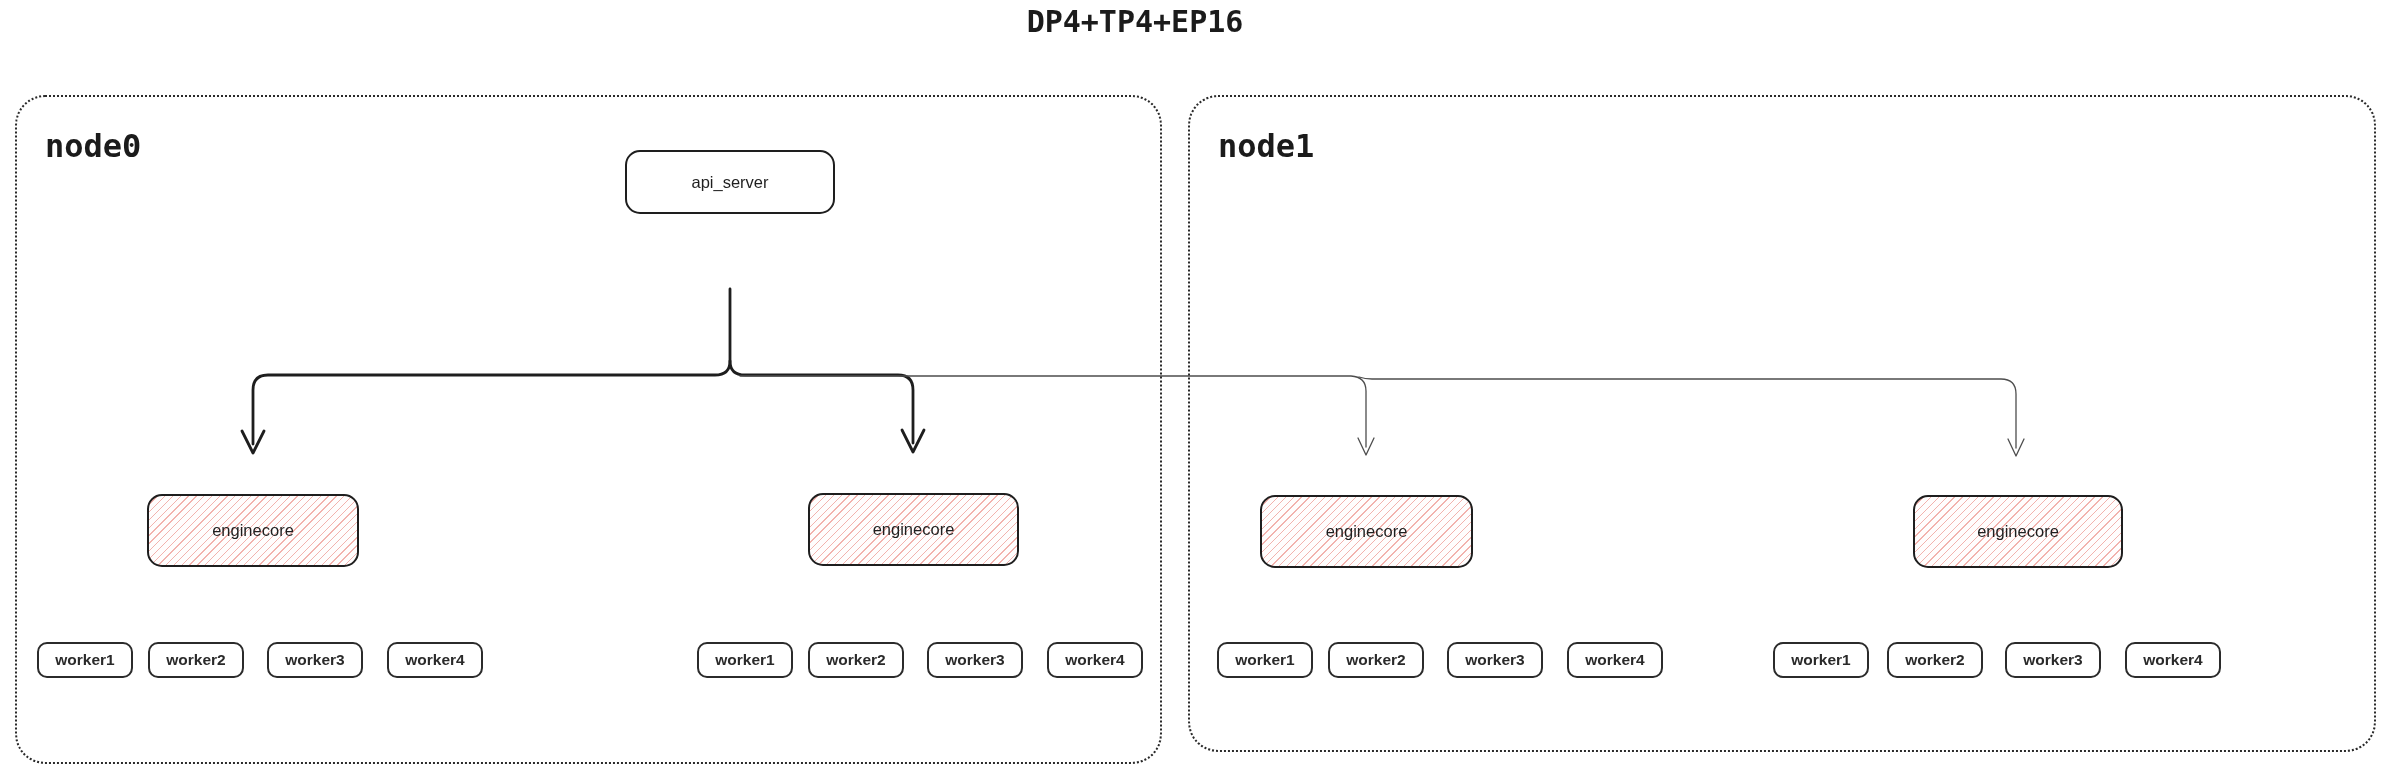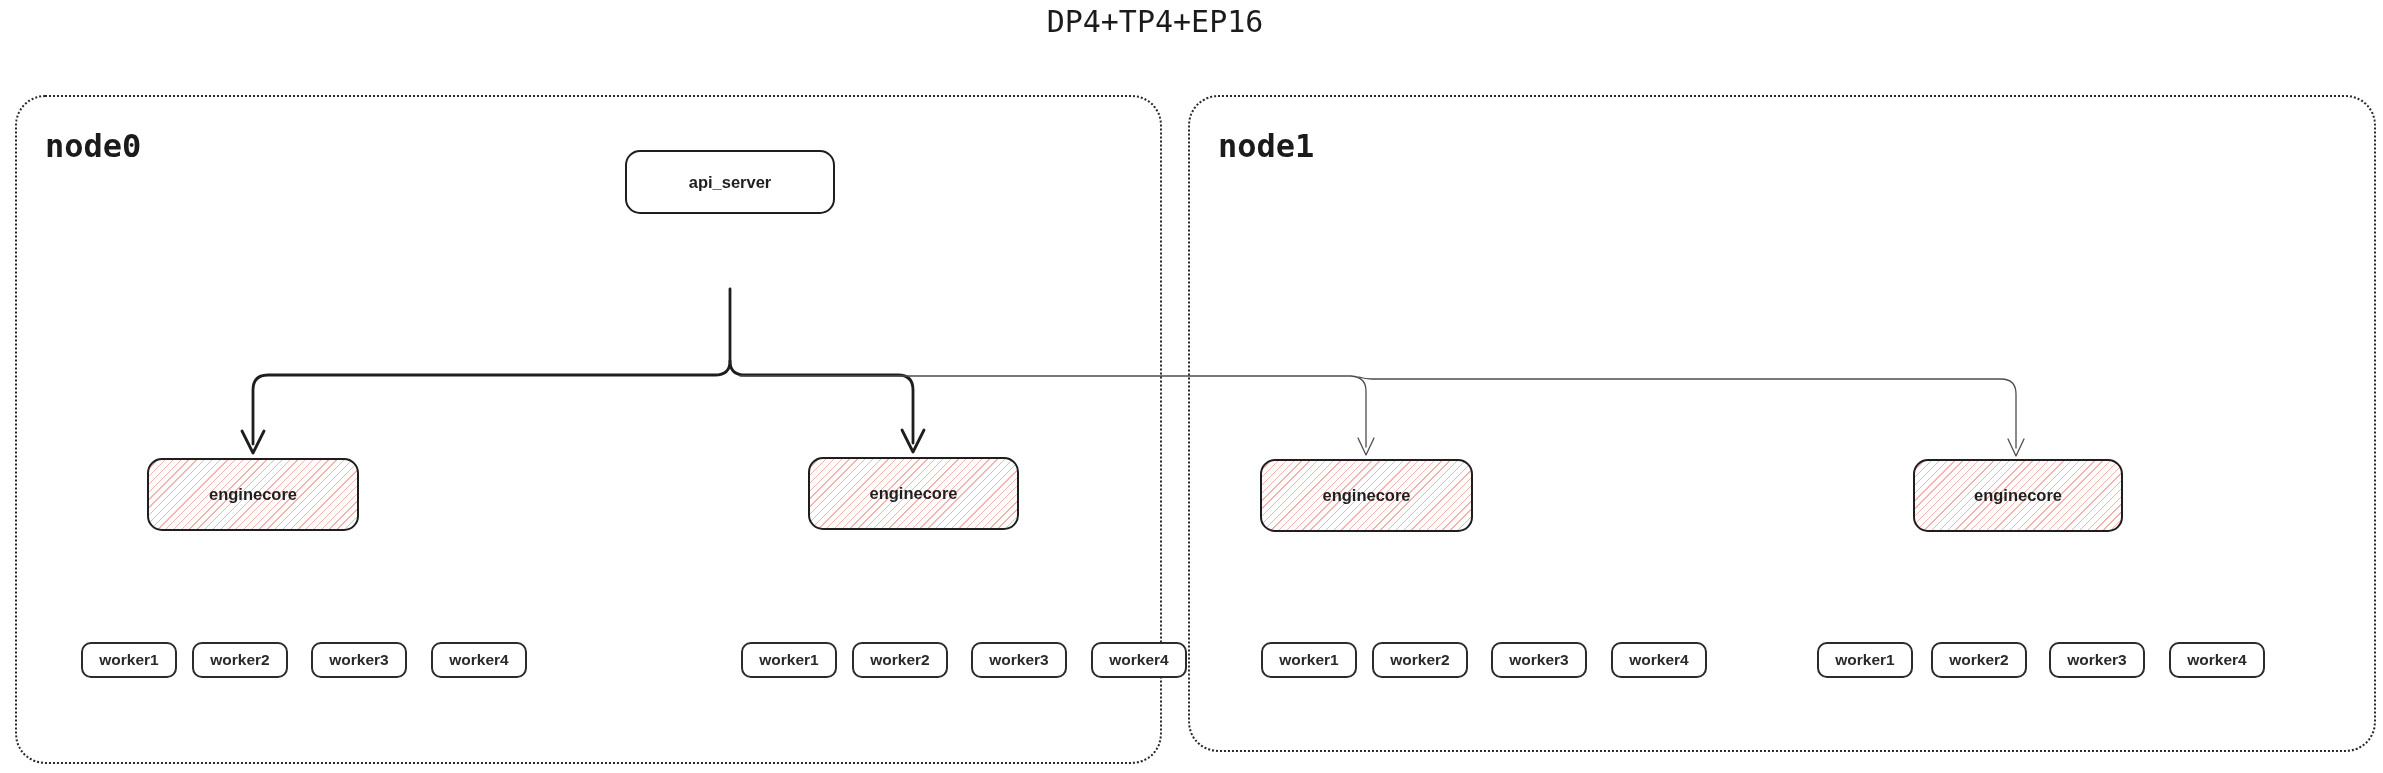--- a/index.html
+++ b/index.html
@@ -6,60 +6,60 @@
   #canvas{
     position:relative;
     width:2383px;height:773px;
     background:#ffffff;
     font-family:"Liberation Sans",sans-serif;
     overflow:hidden;
   }
   .title{
     position:absolute;top:4px;left:1135px;transform:translateX(-50%);
     font-family:"DejaVu Sans Mono",monospace;
-    font-size:30px;font-weight:normal;color:#1b1b1b;white-space:nowrap;margin-left:20px;
+    font-size:30px;font-weight:bold;color:#1b1b1b;white-space:nowrap;
   }
   .node-box{
     position:absolute;
     border:2.4px dotted #2a2a2a;
     border-radius:30px;
     background:transparent;
   }
   #node0{left:15px;top:95px;width:1143px;height:665px;}
   #node1{left:1188px;top:95px;width:1184px;height:653px;}
   .node-label{
     position:absolute;left:28px;top:30px;
     font-family:"DejaVu Sans Mono",monospace;
     font-size:32px;font-weight:bold;color:#1b1b1b;
   }
   .box{
     position:absolute;
     border:2.2px solid #1e1e1e;
     border-radius:15px;
     background:#ffffff;
     display:flex;align-items:center;justify-content:center;
-    font-size:16.5px;font-weight:700;color:#1f1f1f;
+    font-size:16.5px;font-weight:400;color:#1f1f1f;
     box-sizing:border-box;
   }
   .hatch-green{
     background-color:#fdfffd;
     background-image:repeating-linear-gradient(135deg,#8ce69b 0px,#8ce69b 1.2px,transparent 1.2px,transparent 7px);
   }
   .hatch-red{
     background-color:#fffdfd;
     background-image:repeating-linear-gradient(135deg,#f2b3ae 0px,#f2b3ae 1px,transparent 1px,transparent 5.5px);
+    margin-top:36px;
   }
   .worker{
     position:absolute;top:642px;width:96px;height:36px;
     border:2.2px solid #2b2b2b;border-radius:10px;
     background:#ffffff;
     display:flex;align-items:center;justify-content:center;
     font-size:15.5px;font-weight:600;color:#2a2a2a;
     box-sizing:border-box;
-    margin-left:44px;
   }
   #edges{position:absolute;left:0;top:0;pointer-events:none;}
 </style>
 </head>
 <body>
 
 <div id="canvas">
 
   <div class="title">DP4+TP4+EP16</div>
 

